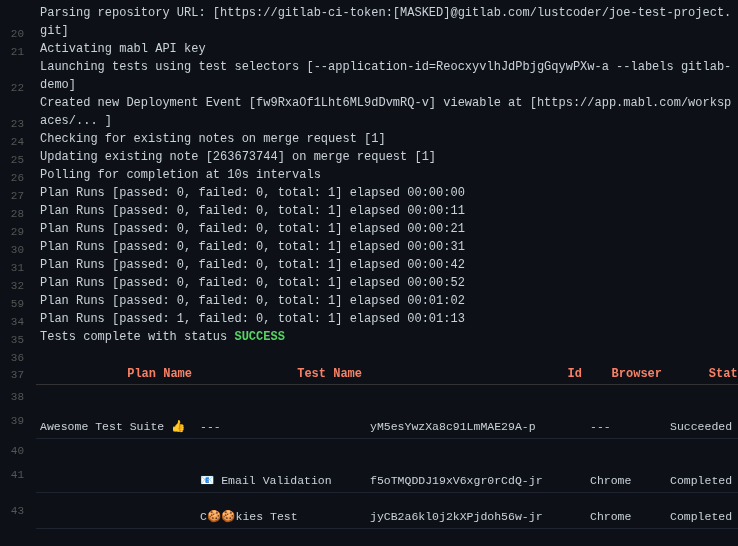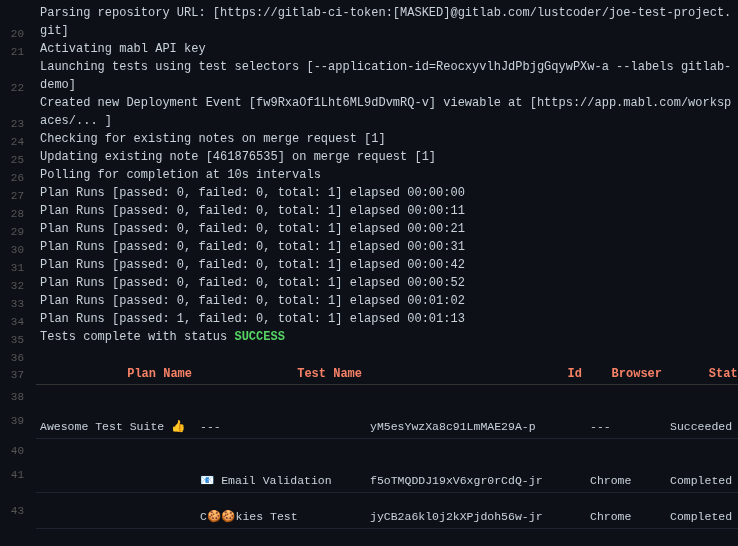--- a/index.html
+++ b/index.html
@@ -97,21 +97,21 @@
   <div class="log-line">
     <span class="line-num">23</span>
     <span class="line-content text-white">Created new Deployment Event [fw9RxaOf1Lht6ML9dDvmRQ-v] viewable at [https://app.mabl.com/workspaces/... ]</span>
   </div>
   <div class="log-line">
     <span class="line-num">24</span>
     <span class="line-content text-white">Checking for existing notes on merge request [1]</span>
   </div>
   <div class="log-line">
     <span class="line-num">25</span>
-    <span class="line-content text-white">Updating existing note [461876535] on merge request [1]</span>
+    <span class="line-content text-white">Updating existing note [263673744] on merge request [1]</span>
   </div>
   <div class="log-line">
     <span class="line-num">26</span>
     <span class="line-content text-white">Polling for completion at 10s intervals</span>
   </div>
   <div class="log-line">
     <span class="line-num">27</span>
     <span class="line-content text-white">Plan Runs [passed: 0, failed: 0, total: 1] elapsed 00:00:00</span>
   </div>
   <div class="log-line">
@@ -128,21 +128,21 @@
   </div>
   <div class="log-line">
     <span class="line-num">31</span>
     <span class="line-content text-white">Plan Runs [passed: 0, failed: 0, total: 1] elapsed 00:00:42</span>
   </div>
   <div class="log-line">
     <span class="line-num">32</span>
     <span class="line-content text-white">Plan Runs [passed: 0, failed: 0, total: 1] elapsed 00:00:52</span>
   </div>
   <div class="log-line">
-    <span class="line-num">33</span>
+    <span class="line-num">59</span>
     <span class="line-content text-white">Plan Runs [passed: 0, failed: 0, total: 1] elapsed 00:01:02</span>
   </div>
   <div class="log-line">
     <span class="line-num">34</span>
     <span class="line-content text-white">Plan Runs [passed: 1, failed: 0, total: 1] elapsed 00:01:13</span>
   </div>
   <div class="log-line">
     <span class="line-num">35</span>
     <span class="line-content text-white">Tests complete with status <span class="text-success">SUCCESS</span></span>
   </div>

